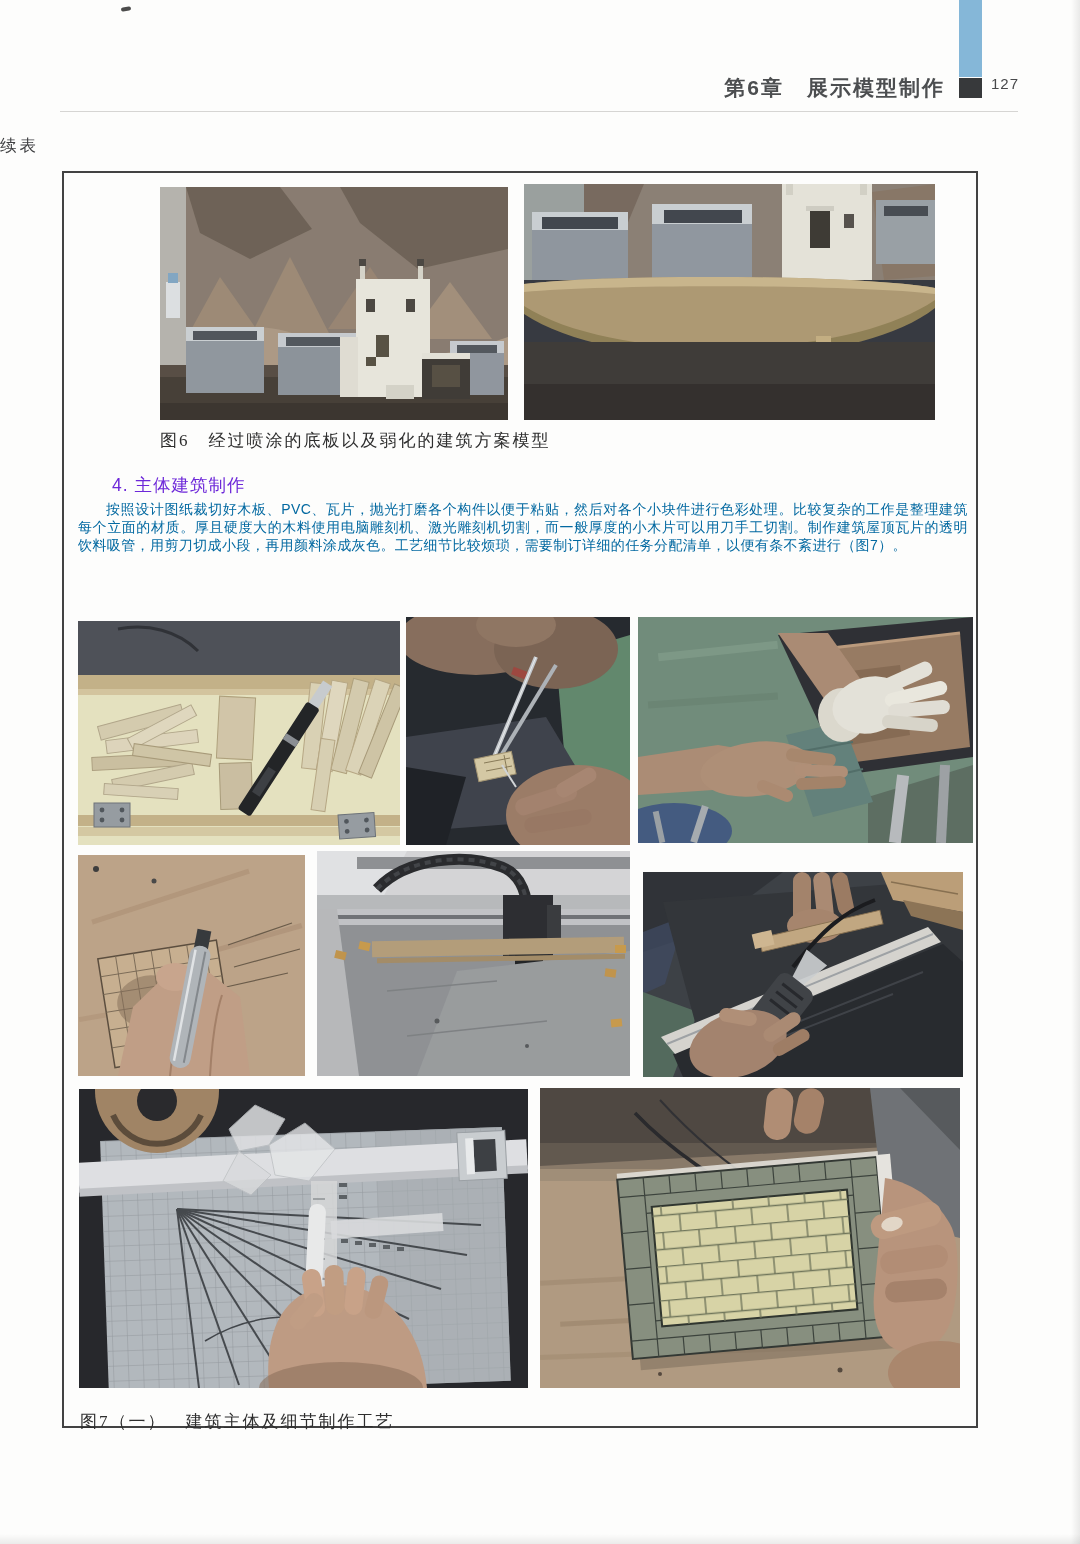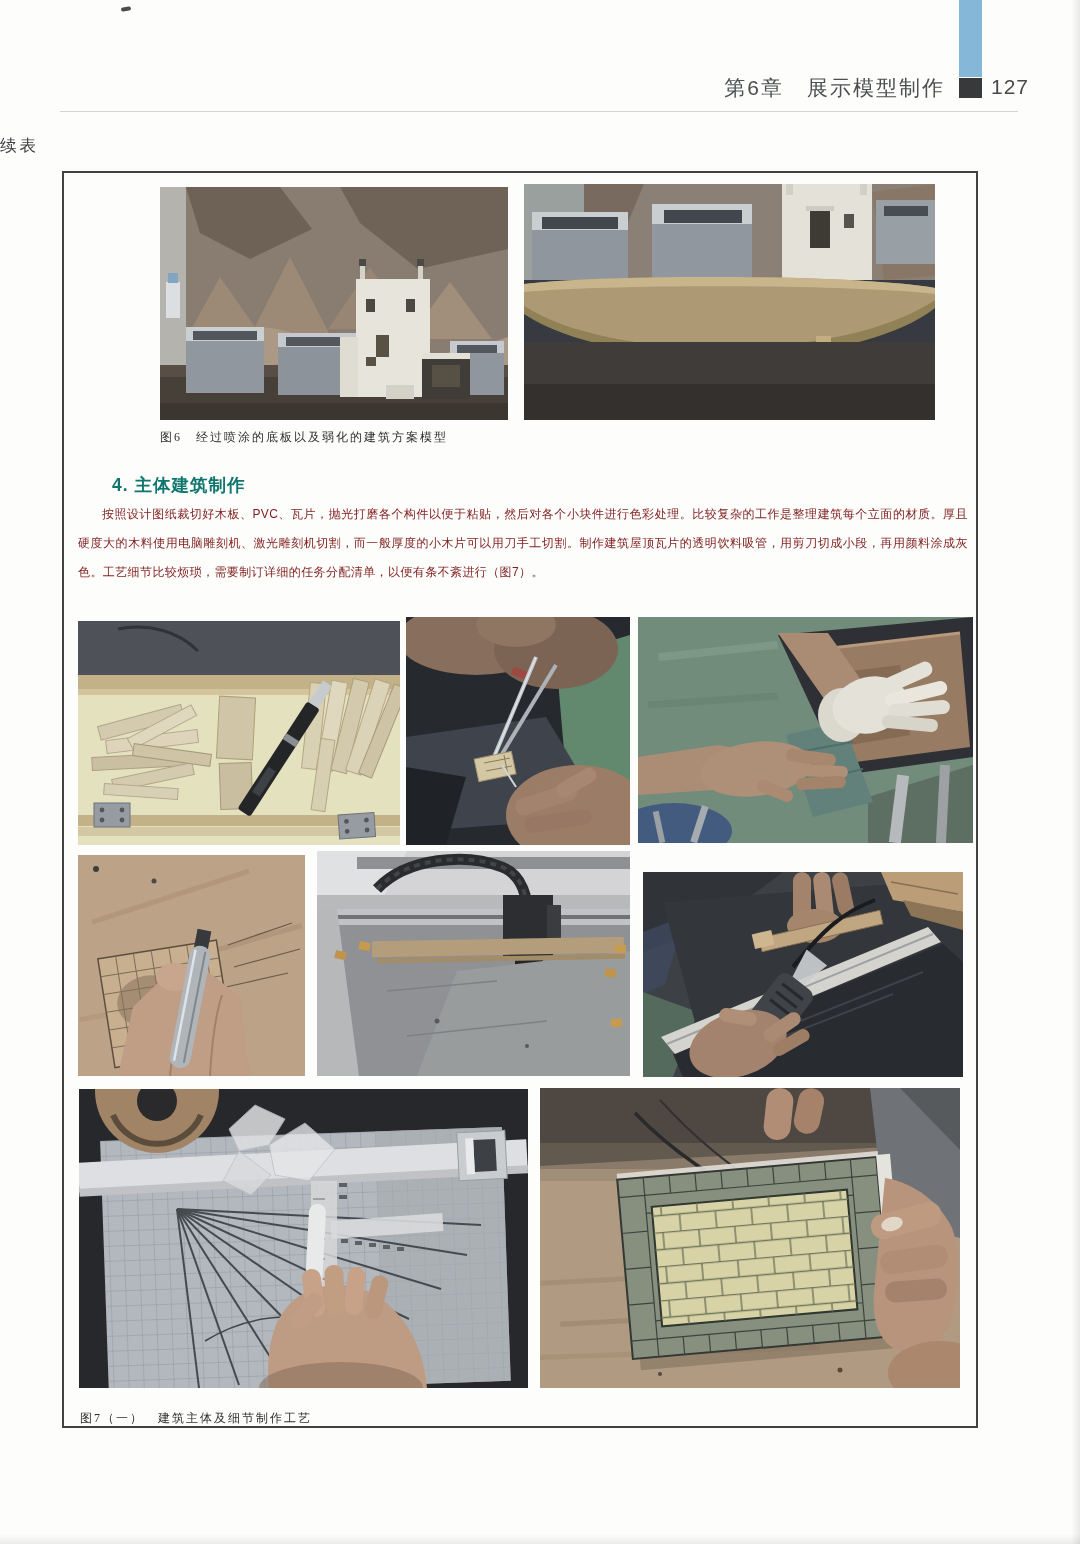--- a/index.html
+++ b/index.html
@@ -7,35 +7,35 @@
         font-family:"Liberation Sans","DejaVu Sans",sans-serif;overflow:hidden;}
   .scan-right-edge{position:absolute;left:1071px;top:0;width:9px;height:1544px;
         background:linear-gradient(90deg,rgba(0,0,0,0) 0,rgba(0,0,0,.08) 100%);}
   .scan-bottom-edge{position:absolute;left:0;top:1534px;width:1080px;height:10px;
         background:linear-gradient(180deg,rgba(0,0,0,0) 0,rgba(0,0,0,.07) 100%);}
   .scan-speck{position:absolute;left:121px;top:7px;width:10px;height:4px;background:#4c4c4c;
         border-radius:2px;transform:rotate(-8deg);}
   .accent-bar{position:absolute;left:959px;top:0;width:23px;height:77px;}
   .header-square{position:absolute;left:959px;top:78px;width:23px;height:20px;}
   .chapter-title{position:absolute;left:0;top:74px;width:945px;text-align:right;
-        font-weight:normal;font-size:21px;letter-spacing:2px;color:#4c4e50;}
-  .page-number{position:absolute;left:991px;top:75px;font-size:21px;color:#48494b;letter-spacing:1px;}
+        font-weight:bold;font-size:21px;letter-spacing:2px;color:#4c4e50;}
+  .page-number{position:absolute;left:991px;top:75px;font-size:15px;color:#48494b;letter-spacing:1px;}
   .header-rule{position:absolute;left:60px;top:111px;width:958px;height:1px;background:#d6d5d3;}
   .table-note{position:absolute;left:0;top:135px;width:953px;text-align:left;
         font-size:16.5px;letter-spacing:3px;color:#3e3f41;}
   .table-box{position:absolute;left:62px;top:171px;width:912px;height:1253px;
         border:2px solid #424242;background:#fdfdfc;}
   .photo{position:absolute;overflow:hidden;background:#9a9a92;}
   .photo svg{width:100%;height:100%;display:block;filter:blur(.6px) saturate(.88) contrast(.96);}
   .caption{position:absolute;font-family:"Liberation Serif","DejaVu Serif",serif;
-        font-size:12px;color:#2e2e2e;letter-spacing:2px;white-space:nowrap;}
-  .sec-heading{position:absolute;left:112px;top:473px;font-weight:bold;font-size:17.5px;
-        color:#0f766e;letter-spacing:1px;}
-  .body-para{position:absolute;left:78px;top:500px;width:890px;font-size:12px;line-height:29px;
-        color:#7f1d1d;text-align:justify;text-indent:2em;letter-spacing:.4px;}
+        font-size:17px;color:#2e2e2e;letter-spacing:2px;white-space:nowrap;}
+  .sec-heading{position:absolute;left:112px;top:473px;font-weight:normal;font-size:17.5px;
+        color:#6d28d9;letter-spacing:1px;}
+  .body-para{position:absolute;left:78px;top:500px;width:890px;font-size:14px;line-height:18px;
+        color:#0369a1;text-align:justify;text-indent:2em;letter-spacing:.4px;}
 </style>
 </head>
 <body>
 
 <div class="page">
 
   <div class="scan-speck"></div>
   <div class="accent-bar" style="background:#85b7d8;"></div>
   <div class="header-square" style="background:#37393b;"></div>
   <div class="chapter-title">第6章　展示模型制作</div>

